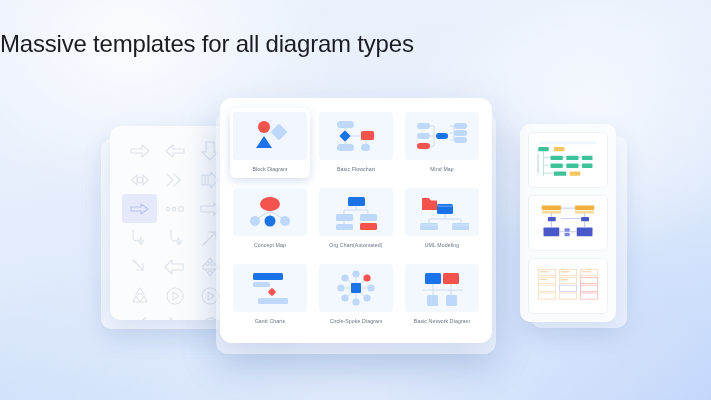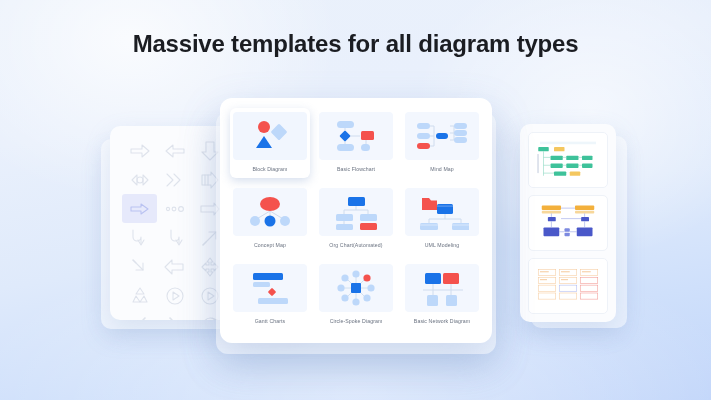--- a/index.html
+++ b/index.html
@@ -10,22 +10,22 @@
     position: relative;
   }
   .glow-tl { position:absolute; left:-80px; top:-120px; width:420px; height:320px;
     background: radial-gradient(ellipse at center, rgba(255,255,255,.75), rgba(255,255,255,0) 70%); }
   .glow-tr { position:absolute; right:-60px; top:-40px; width:360px; height:300px;
     background: radial-gradient(ellipse at center, rgba(255,255,255,.6), rgba(255,255,255,0) 70%); }
   .glow-b  { position:absolute; left:50%; transform:translateX(-50%); bottom:-140px; width:760px; height:300px;
     background: radial-gradient(ellipse at center, rgba(255,255,255,.42), rgba(255,255,255,0) 72%); }
 
   .title {
-    position: absolute; top: 30px; left: 0; width: 711px; text-align: center;
-    font-size: 24px; font-weight: 700; color: #1b1d22; letter-spacing: -0.2px; z-index: 6;
+    position: absolute; top: 30px; left: 0; width: 711px; text-align: left;
+    font-size: 24px; font-weight: 400; color: #1b1d22; letter-spacing: -0.2px; z-index: 6;
   }
 
   
   .panel-left {
     position: absolute; left: 110px; top: 126px; width: 196px; height: 194px;
     background: #fbfcfe; border-radius: 10px;
     box-shadow: 0 10px 26px rgba(120,150,200,.20);
     overflow: hidden; z-index: 2;
   }
   .panel-left-inner { position:absolute; left:12px; top:10px; width:176px; height:176px; }

